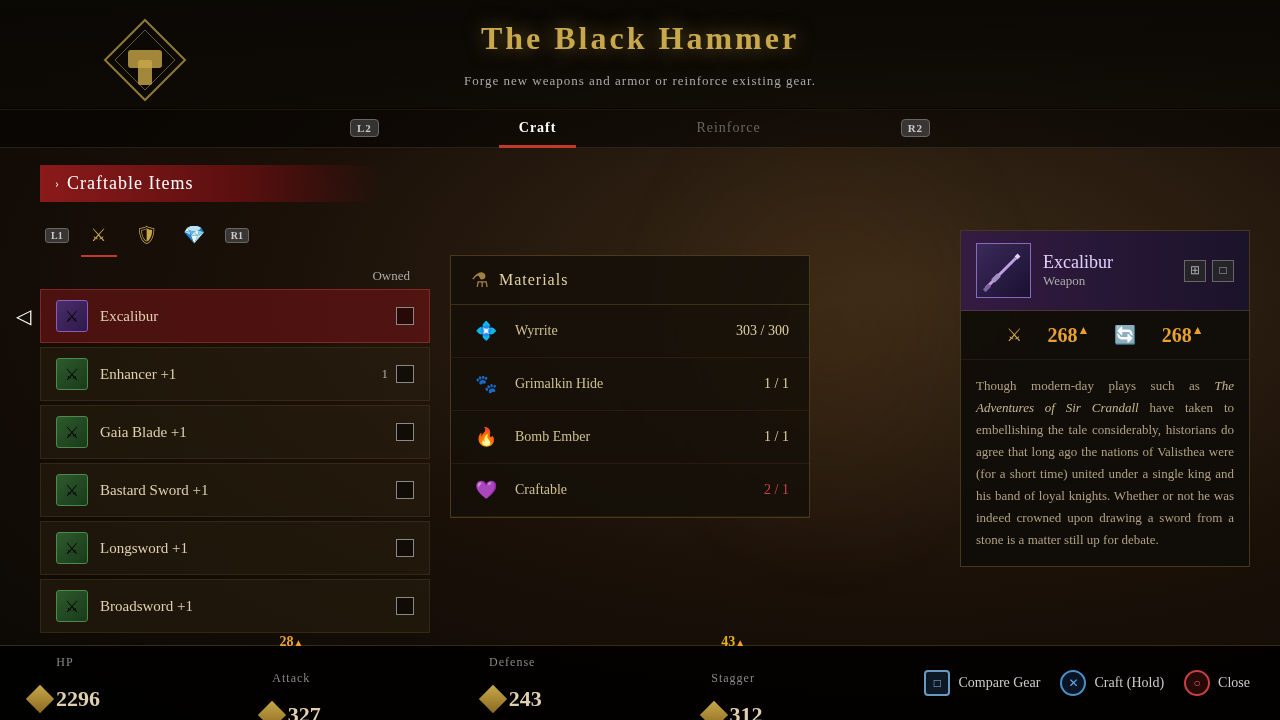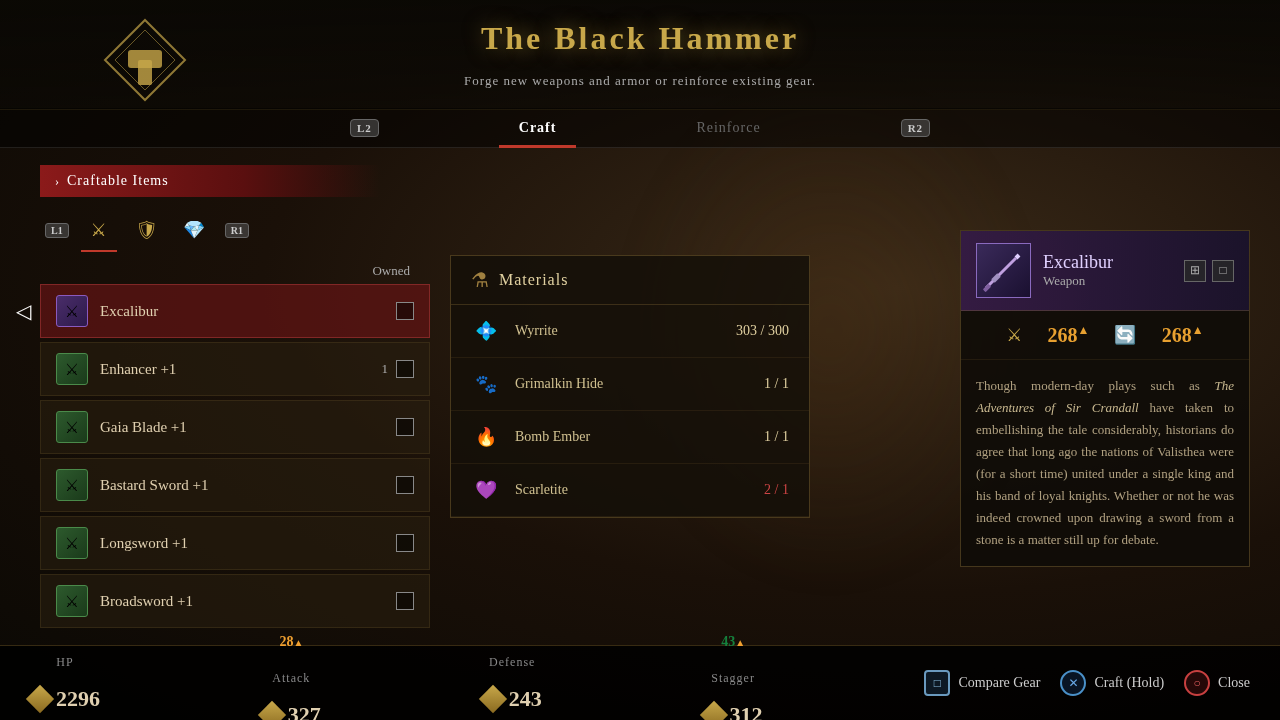--- a/index.html
+++ b/index.html
@@ -140,21 +140,21 @@
       padding: 8px 15px;
       display: flex;
       align-items: center;
       gap: 8px;
       margin-bottom: 15px;
       width: 340px;
     }
 
     .craftable-header-text {
       color: #fff;
-      font-size: 14px;
+      font-size: 18px;
       letter-spacing: 1px;
     }
 
     .chevron {
       color: #fff;
       font-size: 12px;
     }
 
     
     .filter-row {
@@ -686,21 +686,21 @@
     </div>
 
     <div class="material-row">
       <div class="material-icon mat-orange">🔥</div>
       <span class="material-name">Bomb Ember</span>
       <span class="material-qty enough">1 / 1</span>
     </div>
 
     <div class="material-row">
       <div class="material-icon mat-purple">💜</div>
-      <span class="material-name">Scarletite</span>
+      <span class="material-name">Craftable</span>
       <span class="material-qty not-enough">2 / 1</span>
     </div>
 
   </div>
 </div>
 
 <div class="right-panel">
   <div class="detail-box">
     <div class="detail-header">
       <div class="detail-thumb">
@@ -759,21 +759,21 @@
 
   <div class="stat-group">
     <div class="stat-label">Defense</div>
     <div class="stat-main">
       <div class="stat-diamond"></div>
       <span class="stat-number">243</span>
     </div>
   </div>
 
   <div class="stat-group">
-    <span class="stat-bonus-num" style="position: relative; top: -5px;"><span style="color:#15803d;font-size:14px;font-weight:bold;">43</span><span style="font-size:10px;color:#f0a030;">▲</span></span>
+    <span class="stat-bonus-num" style="position: relative; top: -5px;"><span style="color:#eab308;font-size:14px;font-weight:bold;">43</span><span style="font-size:10px;color:#f0a030;">▲</span></span>
     <div class="stat-label">Stagger</div>
     <div class="stat-main">
       <div class="stat-diamond"></div>
       <span class="stat-number">312</span>
     </div>
   </div>
 
   <div class="action-btns">
     <div class="action-btn">
       <div class="action-circle square">□</div>

